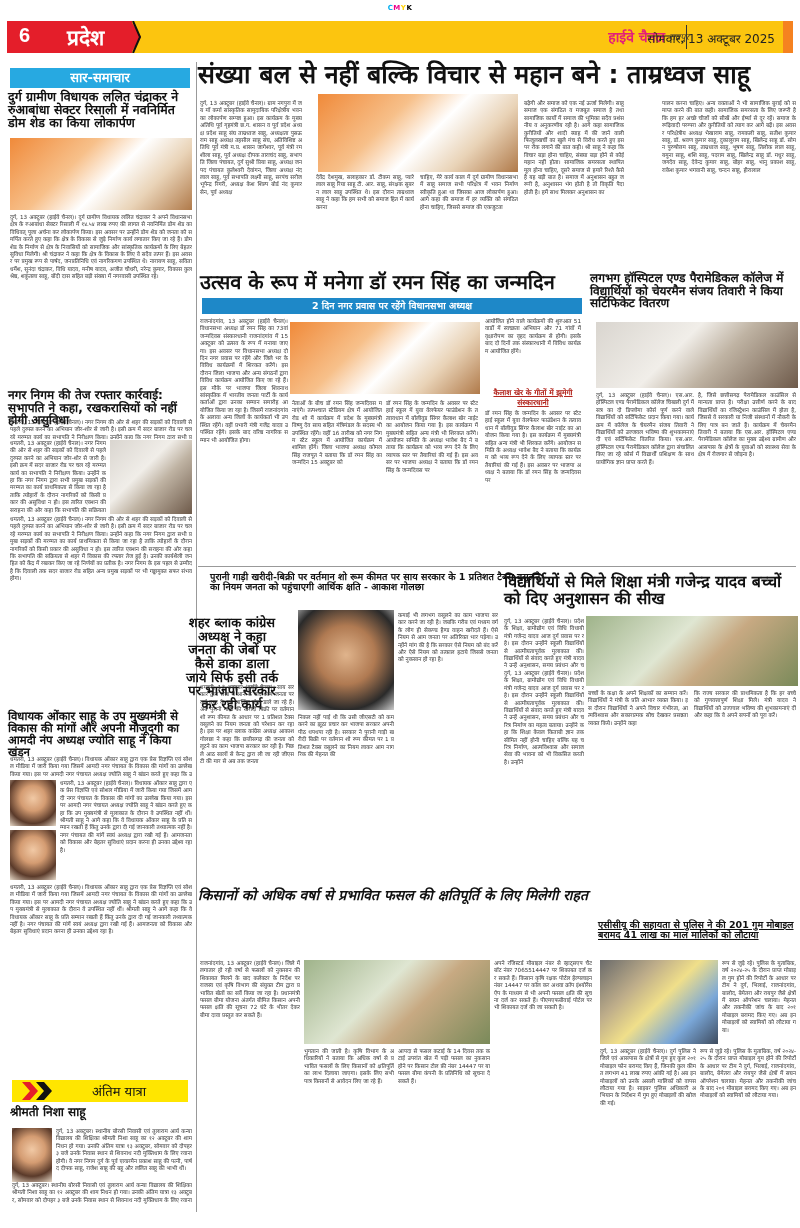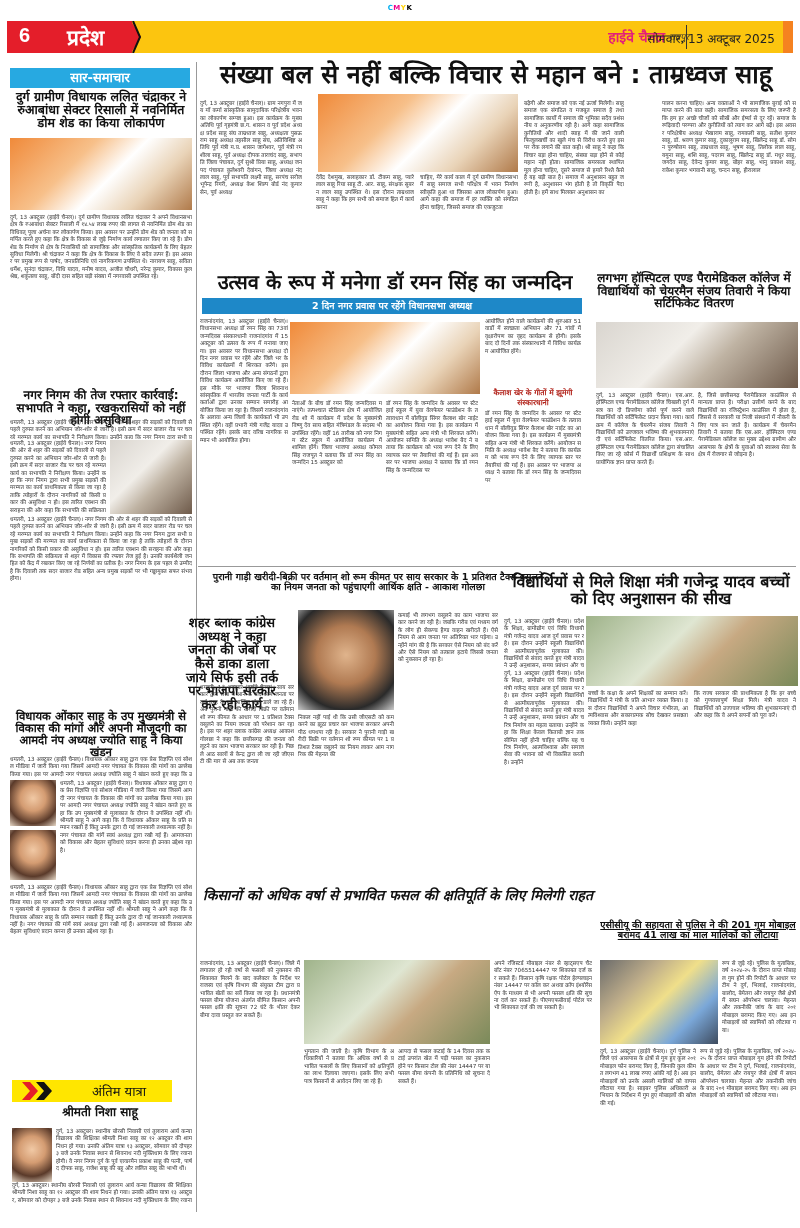--- a/index.html
+++ b/index.html
@@ -14,21 +14,21 @@
   .mast .red .sec { position: absolute; left: 60px; top: 2px; font-size: 21px; font-weight: bold; }
   .mast .chev { position: absolute; left: 124px; top: 0; width: 0; height: 0; border-top: 16px solid transparent; border-bottom: 16px solid transparent; border-left: 10px solid #e41e2a; }
   .mast .orange { position: absolute; right: 0; top: 0; width: 10px; height: 32px; background: #f58220; }
   .mast .brand { position: absolute; right: 128px; top: 6px; font-size: 14px; color: #e41e7a; font-weight: bold; }
   .mast .city { position: absolute; right: 104px; top: 9px; font-size: 9px; color: #333; font-style: italic; }
   .mast .sep { position: absolute; right: 106px; top: 4px; width: 1px; height: 24px; background: #333; }
   .mast .date { position: absolute; right: 18px; top: 9px; font-size: 12px; color: #222; }
 
   .abs { position: absolute; }
   .txt { font-size: 5.6px; line-height: 7.4px; color: #333; text-align: justify; overflow: hidden; word-break: break-all; }
-  .h-big { font-weight: bold; color: #111; text-align: center; line-height: 1.05; }
+  .h-big { font-weight: bold; color: #111; text-align: left; line-height: 1.05; }
   .photo { background: linear-gradient(135deg, #c9a27a 0%, #e7c49a 30%, #b88a60 55%, #d6b28a 80%, #8f6a48 100%); }
   .photo.orange { background: linear-gradient(135deg, #f08a3a 0%, #f7c08a 35%, #ffffff 55%, #e9d3b7 75%, #b07a4a 100%); }
   .photo.gray { background: linear-gradient(135deg, #d9d5cf 0%, #f1eee9 40%, #bfb3a3 60%, #6e5a4a 100%); }
   .photo.green { background: linear-gradient(135deg, #9fb38a 0%, #dfe6d2 40%, #c7a982 60%, #7a8a5a 100%); }
   .photo.police { background: linear-gradient(135deg, #6b6b6b 0%, #bfae8a 30%, #f0df8a 50%, #7aa7d8 75%, #3e4b5e 100%); }
   .photo.portrait { background: radial-gradient(circle at 50% 40%, #f1c9a5 0%, #d49c72 35%, #5a3a2a 70%, #e7d9c8 100%); }
   .photo.man { background: radial-gradient(circle at 50% 45%, #e0b48c 0%, #b07a52 40%, #2a2a2a 75%, #ccc 100%); }
 
   .sar-banner { background: #27a9e1; color: #fff; font-weight: bold; text-align: center; font-size: 13px; line-height: 20px; }
   .blue-strip { background: #1e88c8; color: #fff; text-align: center; font-size: 9.5px; line-height: 16px; font-weight: bold; }
@@ -69,21 +69,21 @@
 <div class="abs txt" style="left:10px;top:440px;width:96px;height:74px;">धमतरी, 13 अक्टूबर (हाईवे चैनल)। नगर निगम की ओर से शहर की सड़कों को दिवाली से पहले दुरुस्त करने का अभियान जोर-शोर से जारी है। इसी क्रम में सदर बाजार रोड पर चल रहे मरम्मत कार्य का सभापति ने निरीक्षण किया। उन्होंने कहा कि नगर निगम द्वारा सभी प्रमुख सड़कों की मरम्मत का कार्य प्राथमिकता से किया जा रहा है ताकि त्योहारों के दौरान नागरिकों को किसी प्रकार की असुविधा न हो। इस त्वरित एक्शन की सराहना की ओर कहा कि सभापति की सक्रियता से शहर में विकास की रफ्तार तेज हुई है। उनकी कार्यशैली जनहित को केंद्र में रखकर किए जा रहे निर्णयों का प्रतीक है। नगर निगम के इस पहल से उम्मीद है कि दिवाली तक सदर बाजार रोड सहित अन्य प्रमुख सड़कों पर भी गड्ढामुक्त सफर संभव होगा।</div>
 <div class="abs txt" style="left:10px;top:516px;width:182px;height:152px;">धमतरी, 13 अक्टूबर (हाईवे चैनल)। नगर निगम की ओर से शहर की सड़कों को दिवाली से पहले दुरुस्त करने का अभियान जोर-शोर से जारी है। इसी क्रम में सदर बाजार रोड पर चल रहे मरम्मत कार्य का सभापति ने निरीक्षण किया। उन्होंने कहा कि नगर निगम द्वारा सभी प्रमुख सड़कों की मरम्मत का कार्य प्राथमिकता से किया जा रहा है ताकि त्योहारों के दौरान नागरिकों को किसी प्रकार की असुविधा न हो। इस त्वरित एक्शन की सराहना की ओर कहा कि सभापति की सक्रियता से शहर में विकास की रफ्तार तेज हुई है। उनकी कार्यशैली जनहित को केंद्र में रखकर किए जा रहे निर्णयों का प्रतीक है। नगर निगम के इस पहल से उम्मीद है कि दिवाली तक सदर बाजार रोड सहित अन्य प्रमुख सड़कों पर भी गड्ढामुक्त सफर संभव होगा।</div>
 
 <div class="abs h-big" style="left:8px;top:710px;width:186px;font-size:11.5px;">विधायक ओंकार साहू के उप मुख्यमंत्री से विकास की मांगों और अपनी मौजूदगी का आमदी नंप अध्यक्ष ज्योति साहू ने किया खंडन</div>
 <div class="abs txt" style="left:10px;top:756px;width:182px;height:22px;">धमतरी, 13 अक्टूबर (हाईवे चैनल)। विधायक ओंकार साहू द्वारा एक प्रेस विज्ञप्ति एवं सोशल मीडिया में जारी किया गया जिसमें आमदी नगर पंचायत के विकास की मांगों का उल्लेख किया गया। इस पर आमदी नगर पंचायत अध्यक्ष ज्योति साहू ने खंडन करते हुए कहा कि उप मुख्यमंत्री से मुलाकात के दौरान वे उपस्थित नहीं थीं। श्रीमती साहू ने आगे कहा कि वे विधायक ओंकार साहू के प्रति सम्मान रखती हैं किंतु उनके द्वारा दी गई जानकारी तथ्यात्मक नहीं है। नगर पंचायत की मांगें स्वयं अध्यक्ष द्वारा रखी गई हैं। आमजनता को विकास और बेहतर सुविधाएं प्रदान करना ही उनका उद्देश्य रहा है।</div>
 <div class="abs photo portrait" style="left:10px;top:780px;width:46px;height:46px;"></div>
 <div class="abs photo portrait" style="left:10px;top:830px;width:46px;height:50px;"></div>
 <div class="abs txt" style="left:60px;top:780px;width:132px;height:100px;">धमतरी, 13 अक्टूबर (हाईवे चैनल)। विधायक ओंकार साहू द्वारा एक प्रेस विज्ञप्ति एवं सोशल मीडिया में जारी किया गया जिसमें आमदी नगर पंचायत के विकास की मांगों का उल्लेख किया गया। इस पर आमदी नगर पंचायत अध्यक्ष ज्योति साहू ने खंडन करते हुए कहा कि उप मुख्यमंत्री से मुलाकात के दौरान वे उपस्थित नहीं थीं। श्रीमती साहू ने आगे कहा कि वे विधायक ओंकार साहू के प्रति सम्मान रखती हैं किंतु उनके द्वारा दी गई जानकारी तथ्यात्मक नहीं है। नगर पंचायत की मांगें स्वयं अध्यक्ष द्वारा रखी गई हैं। आमजनता को विकास और बेहतर सुविधाएं प्रदान करना ही उनका उद्देश्य रहा है।</div>
 <div class="abs txt" style="left:10px;top:884px;width:182px;height:185px;">धमतरी, 13 अक्टूबर (हाईवे चैनल)। विधायक ओंकार साहू द्वारा एक प्रेस विज्ञप्ति एवं सोशल मीडिया में जारी किया गया जिसमें आमदी नगर पंचायत के विकास की मांगों का उल्लेख किया गया। इस पर आमदी नगर पंचायत अध्यक्ष ज्योति साहू ने खंडन करते हुए कहा कि उप मुख्यमंत्री से मुलाकात के दौरान वे उपस्थित नहीं थीं। श्रीमती साहू ने आगे कहा कि वे विधायक ओंकार साहू के प्रति सम्मान रखती हैं किंतु उनके द्वारा दी गई जानकारी तथ्यात्मक नहीं है। नगर पंचायत की मांगें स्वयं अध्यक्ष द्वारा रखी गई हैं। आमजनता को विकास और बेहतर सुविधाएं प्रदान करना ही उनका उद्देश्य रहा है।</div>
 
-<div class="abs antim" style="left:12px;top:1080px;width:160px;height:22px;">
+<div class="abs antim" style="left:12px;top:1080px;width:176px;height:22px;">
   <svg class="abs" style="left:10px;top:2px" width="40" height="18">
     <polygon points="0,0 8,0 16,9 8,18 0,18 8,9" fill="#e41e2a"></polygon>
     <polygon points="14,0 22,0 30,9 22,18 14,18 22,9" fill="#111"></polygon>
   </svg>
   <span class="abs" style="left:80px;top:2px;font-size:13px;color:#111;">अंतिम यात्रा</span>
 </div>
 <div class="abs h-big" style="left:10px;top:1106px;width:180px;font-size:12px;">श्रीमती निशा साहू</div>
 <div class="abs photo portrait" style="left:12px;top:1128px;width:40px;height:54px;"></div>
 <div class="abs txt" style="left:56px;top:1128px;width:136px;height:52px;">दुर्ग, 13 अक्टूबर। स्थानीय बोरसी निवासी एवं तुलाराम आर्य कन्या विद्यालय की शिक्षिका श्रीमती निशा साहू का १२ अक्टूबर की शाम निधन हो गया। उनकी अंतिम यात्रा १३ अक्टूबर, सोमवार को दोपहर ३ बजे उनके निवास स्थान से शिवनाथ नदी मुक्तिधाम के लिए रवाना होगी। वे नगर निगम दुर्ग के पूर्व एल्डरमैन प्रकाश साहू की पत्नी, पार्षद दीपक साहू, राजेश साहू की बहू और ललित साहू की भाभी थीं।</div>
 <div class="abs txt" style="left:12px;top:1182px;width:180px;height:22px;">दुर्ग, 13 अक्टूबर। स्थानीय बोरसी निवासी एवं तुलाराम आर्य कन्या विद्यालय की शिक्षिका श्रीमती निशा साहू का १२ अक्टूबर की शाम निधन हो गया। उनकी अंतिम यात्रा १३ अक्टूबर, सोमवार को दोपहर ३ बजे उनके निवास स्थान से शिवनाथ नदी मुक्तिधाम के लिए रवाना होगी। वे नगर निगम दुर्ग के पूर्व एल्डरमैन प्रकाश साहू की पत्नी, पार्षद दीपक साहू, राजेश साहू की बहू और ललित साहू की भाभी थीं।</div>
@@ -98,21 +98,21 @@
 <div class="abs txt" style="left:524px;top:100px;width:100px;height:168px;">बढ़ेगी और समाज को एक नई ऊर्जा मिलेगी। साहू समाज एक संगठित व मजबूत समाज है तथा सामाजिक कार्यों में समाज की भूमिका सदैव प्रशंसनीय व अनुकरणीय रही है। आगे कहा सामाजिक कुरीतियों और शादी ब्याह में की जाने वाली फिजूलखर्ची का खुले मंच से विरोध करते हुए इस पर रोक लगाने की बात कही। श्री साहू ने कहा कि विचार बड़ा होना चाहिए, संख्या बड़ा होने से कोई महान नहीं होता। सामाजिक समरसता स्थापित मूल होना चाहिए, दूसरे समाज से हमारे रिश्ते कैसे है यह बड़ी बात है। समाज में अनुशासन बहुत जरूरी है, अनुशासन भंग होती है तो विकृति पैदा होती है। हमें साथ मिलकर अनुशासन का</div>
 <div class="abs txt" style="left:662px;top:100px;width:134px;height:168px;">पालन करना चाहिए। अन्य वक्ताओं ने भी सामाजिक बुराई को समाप्त करने की बात कही। सामाजिक समरसता के लिए जरूरी है कि हम हर अच्छे चीजों को सीखें और ईर्ष्या से दूर रहें। समाज के रूढ़िवादी परम्परा और कुरीतियों को त्याग कर आगे बढ़ें। इस अवसर परिक्षेत्रीय अध्यक्ष भेखाराम साहू, रामकली साहू, सतीश कुमार साहू, डॉ. श्रवण कुमार साहू, दुकालूराम साहू, खिलेन्द्र साहू डॉ. सोमन पुरुषोत्तम साहू, ताम्रध्वज साहू, भूषण साहू, तिलोक लाल साहू, यमुना साहू, शशि साहू, पदराम साहू, खिलेन्द्र साहू डॉ. मधुर साहू, जगदेव साहू, देवेन्द्र कुमार साहू, बोहर साहू, भानु प्रकाश साहू, राकेश कुमार भगवानी साहू, चन्दन साहू, हीरालाल</div>
 
 <div class="abs h-big" style="left:200px;top:272px;width:390px;font-size:20px;white-space:nowrap;">उत्सव के रूप में मनेगा डॉ रमन सिंह का जन्मदिन</div>
 <div class="abs blue-strip" style="left:202px;top:298px;width:380px;height:16px;text-align:center;">2 दिन नगर प्रवास पर रहेंगे विधानसभा अध्यक्ष</div>
 <div class="abs txt" style="left:200px;top:318px;width:88px;height:224px;">राजनांदगांव, 13 अक्टूबर (हाईवे चैनल)। विधानसभा अध्यक्ष डॉ रमन सिंह का 73वां जन्मदिवस संस्कारधानी राजनांदगांव में 15 अक्टूबर को उत्सव के रूप में मनाया जाएगा। इस अवसर पर विधानसभा अध्यक्ष दो दिन नगर प्रवास पर रहेंगे और जिले भर के विविध कार्यक्रमों में शिरकत करेंगे। इस दौरान जिला भाजपा और अन्य संगठनों द्वारा विविध कार्यक्रम आयोजित किए जा रहे हैं। इस मौके पर भाजपा जिला शिवनाथ सांस्कृतिक में भारतीय जनता पार्टी के कार्यकर्ताओं द्वारा उनका सम्मान समारोह आयोजित किया जा रहा है। जिसमें राजनांदगांव के अलावा अन्य जिलों के कार्यकर्ता भी उपस्थित रहेंगे। वहीं प्रभारी मंत्री गजेंद्र यादव उपस्थित रहेंगे। इसके बाद वरिष्ठ नागरिक सम्मान भी आयोजित होगा।</div>
 <div class="abs photo orange" style="left:290px;top:322px;width:190px;height:72px;"></div>
 <div class="abs txt" style="left:292px;top:400px;width:90px;height:160px;">नेताओं के बीच डॉ रमन सिंह जन्मदिवस मनाएंगे। तत्पश्चात स्टेडियम क्षेत्र में आयोजित रोड शो में कार्यक्रम में प्रदेश के मुख्यमंत्री विष्णु देव साय सहित मंत्रिमंडल के सदस्य भी उपस्थित रहेंगे। वहीं 16 तारीख को नगर निगम स्टेट स्कूल में आयोजित कार्यक्रम में शामिल होंगे। जिला भाजपा अध्यक्ष कोमल सिंह राजपूत ने बताया कि डॉ रमन सिंह का जन्मदिन 15 अक्टूबर को</div>
 <div class="abs txt" style="left:386px;top:400px;width:92px;height:160px;">डॉ रमन सिंह के जन्मदिन के अवसर पर स्टेट हाई स्कूल में युवा वेलफेयर फाउंडेशन के तत्वावधान में बॉलीवुड सिंगर कैलाश खेर नाईट का आयोजन किया गया है। इस कार्यक्रम में मुख्यमंत्री सहित अन्य मंत्री भी शिरकत करेंगे। आयोजन समिति के अध्यक्ष भावेश बैद ने बताया कि कार्यक्रम को भव्य रूप देने के लिए व्यापक स्तर पर तैयारियां की गई हैं। इस अवसर पर भाजपा अध्यक्ष ने बताया कि डॉ रमन सिंह के जन्मदिवस पर</div>
 <div class="abs txt" style="left:485px;top:318px;width:96px;height:68px;">आयोजित होने वाले कार्यक्रमों की शुरुआत 51 वार्डों में स्वच्छता अभियान और 71 गांवों में वृक्षारोपण का वृहद कार्यक्रम से होगी। इसके बाद दो दिनों तक संस्कारधानी में विविध कार्यक्रम आयोजित होंगे।</div>
-<div class="abs" style="left:485px;top:387px;width:96px;font-size:7.5px;font-weight:bold;text-align:center;color:#b3261e;">कैलाश खेर के गीतों में झूमेगी संस्कारधानी</div>
+<div class="abs" style="left:485px;top:387px;width:96px;font-size:7.5px;font-weight:bold;text-align:center;color:#b3261e;text-decoration:underline;">कैलाश खेर के गीतों में झूमेगी संस्कारधानी</div>
 <div class="abs txt" style="left:485px;top:410px;width:96px;height:150px;">डॉ रमन सिंह के जन्मदिन के अवसर पर स्टेट हाई स्कूल में युवा वेलफेयर फाउंडेशन के तत्वावधान में बॉलीवुड सिंगर कैलाश खेर नाईट का आयोजन किया गया है। इस कार्यक्रम में मुख्यमंत्री सहित अन्य मंत्री भी शिरकत करेंगे। आयोजन समिति के अध्यक्ष भावेश बैद ने बताया कि कार्यक्रम को भव्य रूप देने के लिए व्यापक स्तर पर तैयारियां की गई हैं। इस अवसर पर भाजपा अध्यक्ष ने बताया कि डॉ रमन सिंह के जन्मदिवस पर</div>
 
 <div class="abs h-big" style="left:590px;top:272px;width:208px;font-size:12px;">लगभग हॉस्पिटल एण्ड पैरामेडिकल कॉलेज में विद्यार्थियों को चेयरमैन संजय तिवारी ने किया सर्टिफिकेट वितरण</div>
 <div class="abs photo gray" style="left:596px;top:322px;width:202px;height:66px;"></div>
 <div class="abs txt" style="left:596px;top:392px;width:98px;height:170px;">दुर्ग, 13 अक्टूबर (हाईवे चैनल)। एस.आर. हॉस्पिटल एण्ड पैरामेडिकल कॉलेज चिखली दुर्ग में सत्र का दो डिप्लोमा कोर्स पूर्ण करने वाले विद्यार्थियों को सर्टिफिकेट प्रदान किया गया। कार्यक्रम में कॉलेज के चेयरमैन संजय तिवारी ने विद्यार्थियों को उज्जवल भविष्य की शुभकामनाएं दी एवं सर्टिफिकेट वितरित किया। एस.आर. हॉस्पिटल एण्ड पैरामेडिकल कॉलेज द्वारा संचालित किए जा रहे कोर्स में विद्यार्थी प्रशिक्षण के साथ प्रायोगिक ज्ञान प्राप्त करते हैं।</div>
 <div class="abs txt" style="left:698px;top:392px;width:98px;height:170px;">है, जिसे छत्तीसगढ़ पैरामेडिकल काउंसिल से मान्यता प्राप्त है। परीक्षा उत्तीर्ण करने के बाद विद्यार्थियों का रजिस्ट्रेशन काउंसिल में होता है, जिससे वे सरकारी या निजी संस्थानों में नौकरी के लिए पात्र बन जाते हैं। कार्यक्रम में चेयरमैन तिवारी ने बताया कि एस.आर. हॉस्पिटल एण्ड पैरामेडिकल कॉलेज का मुख्य उद्देश्य ग्रामीण और आसपास के क्षेत्रों के युवाओं को स्वास्थ्य सेवा के क्षेत्र में रोजगार से जोड़ना है।</div>
 
 <div class="rule" style="left:198px;top:566px;width:598px;height:1px;"></div>
 
 <div class="abs h-big" style="left:198px;top:572px;width:336px;font-size:9.5px;margin-left:12px;">पुरानी गाड़ी खरीदी-बिक्री पर वर्तमान शो रूम कीमत पर साय सरकार के 1 प्रतिशत टैक्स वसूलने का नियम जनता को पहुंचाएगी आर्थिक क्षति - आकाश गोलछा</div>

